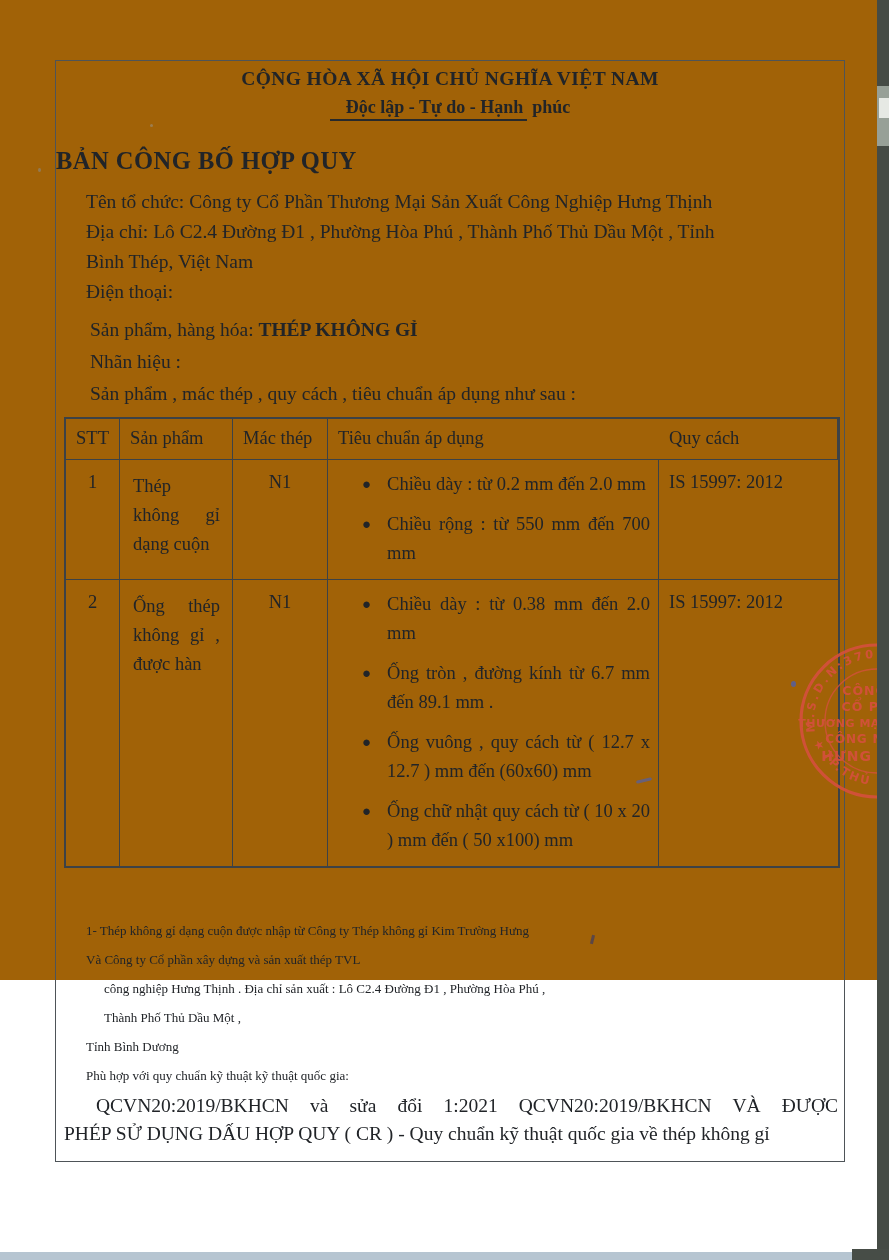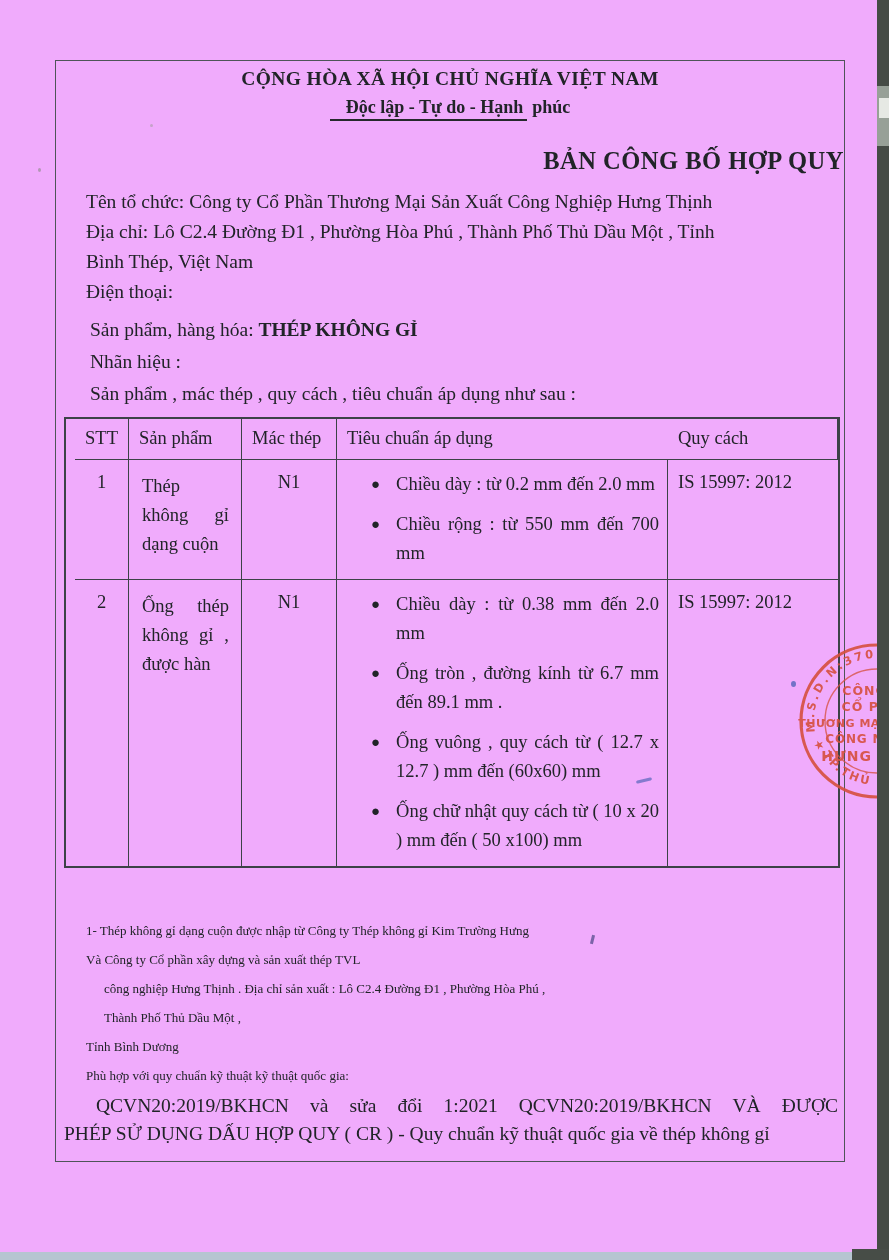--- a/index.html
+++ b/index.html
@@ -1,45 +1,44 @@
 <!DOCTYPE html>
 <html><head>
 <meta charset="utf-8">
 <style>
   html, body { margin:0; padding:0; width:889px; height:1260px; overflow:hidden; }
   .scan {
-    position:relative; width:889px; height:1260px;
-    background:#f0abfc;
+    position:relative; width:889px; height:980px;
+    background:#a16207;
     font-family:"Liberation Serif","DejaVu Serif",serif;
     color:#212428;
   }
   
   .page-border {
     position:absolute; left:55px; top:60px; width:790px; height:1102px;
     border:1.5px solid #4e5458; box-sizing:border-box; z-index:1;
   }
   
   .nat-header { text-align:center; margin-top:7px; font-size:19.5px; font-weight:bold; letter-spacing:.4px; }
   .motto { text-align:center; margin-top:7px; font-size:18px; font-weight:bold; }
   .motto .u { border-bottom:2.2px solid #26292c; padding:0 4px 2px 16px; }
   .motto .tail { margin-left:5px; }
-  .doc-title { text-align:right; margin-top:29px; font-size:24.5px; font-weight:bold; letter-spacing:.5px; }
+  .doc-title { text-align:left; margin-top:29px; font-size:24.5px; font-weight:bold; letter-spacing:.5px; }
   .doc-number { text-align:center; margin-top:11px; font-size:19.5px; }
   
   .p-block { margin-left:30px; margin-right:12px; font-size:19.5px; line-height:30px; }
   .mt12 { margin-top:12px; } .mt8 { margin-top:8px; } .mt2 { margin-top:2px; }
   .indent { margin-left:34px; }
   .bold { font-weight:bold; }
   
   .spec-table {
     display:grid; grid-template-columns:54px 113px 95px 331px 1fr;
     width:776px; margin:8px 16px 0 8px;
     border:2px solid #3c4247; box-sizing:border-box;
     font-size:18.5px;
-    padding-left:9px;
   }
   .cell { border-right:1.5px solid #3c4247; border-bottom:1.5px solid #3c4247; box-sizing:border-box; }
   .cell.last-col { border-right:none; }
   .cell.last-row { border-bottom:none; }
   .hcell { padding:9px 8px 8px 10px; min-height:41px; }
   .hcell.c-stt { text-align:center; padding-left:0; padding-right:0; }
   .c-center { text-align:center; }
   .body-cell { padding-top:12px; }
   .r1 { min-height:98px; }
   .r2 { min-height:234px; }

